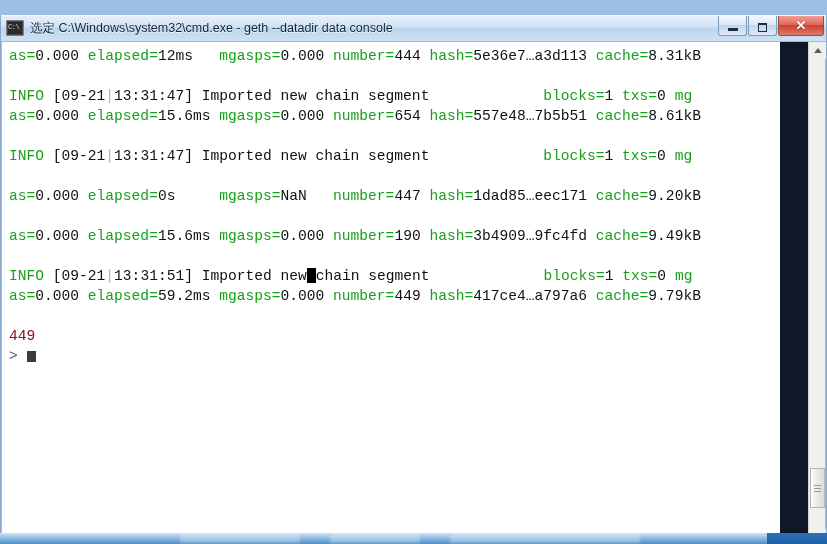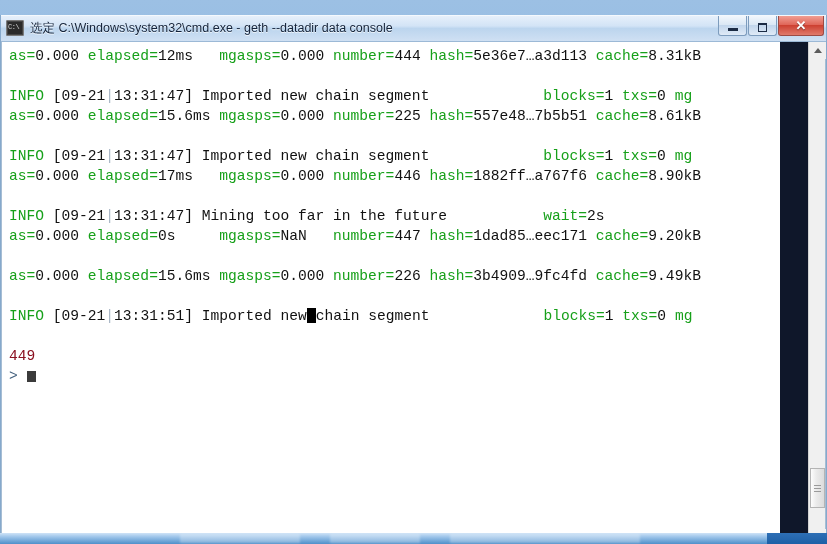--- a/index.html
+++ b/index.html
@@ -306,31 +306,30 @@
           <span class="glyph">✕</span>
         </div>
       </div>
     </div>
 
     <div class="console-wrap">
       <div class="console" id="console">
           <div class="line"><span class="k">as=</span><span class="v">0.000 </span><span class="k">elapsed=</span><span class="v">12ms   </span><span class="k">mgasps=</span><span class="v">0.000 </span><span class="k">number=</span><span class="v">444 </span><span class="k">hash=</span><span class="v">5e36e7…a3d113 </span><span class="k">cache=</span><span class="v">8.31kB</span></div>
           <div class="line blank"> </div>
           <div class="line"><span class="k">INFO </span><span class="v">[09-21</span><span class="sep">|</span><span class="v">13:31:47] </span><span class="v">Imported new chain segment</span><span class="v">             </span><span class="k">blocks=</span><span class="v">1 </span><span class="k">txs=</span><span class="v">0 </span><span class="k">mg</span></div>
-          <div class="line"><span class="k">as=</span><span class="v">0.000 </span><span class="k">elapsed=</span><span class="v">15.6ms </span><span class="k">mgasps=</span><span class="v">0.000 </span><span class="k">number=</span><span class="v">225 </span><span class="k">hash=</span><span class="v">557e48…7b5b51 </span><span class="k">cache=</span><span class="v">8.61kB</span></div>
+          <div class="line"><span class="k">as=</span><span class="v">0.000 </span><span class="k">elapsed=</span><span class="v">15.6ms </span><span class="k">mgasps=</span><span class="v">0.000 </span><span class="k">number=</span><span class="v">654 </span><span class="k">hash=</span><span class="v">557e48…7b5b51 </span><span class="k">cache=</span><span class="v">8.61kB</span></div>
           <div class="line blank"> </div>
           <div class="line"><span class="k">INFO </span><span class="v">[09-21</span><span class="sep">|</span><span class="v">13:31:47] </span><span class="v">Imported new chain segment</span><span class="v">             </span><span class="k">blocks=</span><span class="v">1 </span><span class="k">txs=</span><span class="v">0 </span><span class="k">mg</span></div>
-          <div class="line"><span class="k">as=</span><span class="v">0.000 </span><span class="k">elapsed=</span><span class="v">17ms   </span><span class="k">mgasps=</span><span class="v">0.000 </span><span class="k">number=</span><span class="v">446 </span><span class="k">hash=</span><span class="v">1882ff…a767f6 </span><span class="k">cache=</span><span class="v">8.90kB</span></div>
-          <div class="line blank"> </div>
-          <div class="line"><span class="k">INFO </span><span class="v">[09-21</span><span class="sep">|</span><span class="v">13:31:47] </span><span class="v">Mining too far in the future</span><span class="v">           </span><span class="k">wait=</span><span class="v">2s</span></div>
+          <div class="line blank"> </div>
           <div class="line"><span class="k">as=</span><span class="v">0.000 </span><span class="k">elapsed=</span><span class="v">0s     </span><span class="k">mgasps=</span><span class="v">NaN   </span><span class="k">number=</span><span class="v">447 </span><span class="k">hash=</span><span class="v">1dad85…eec171 </span><span class="k">cache=</span><span class="v">9.20kB</span></div>
           <div class="line blank"> </div>
-          <div class="line"><span class="k">as=</span><span class="v">0.000 </span><span class="k">elapsed=</span><span class="v">15.6ms </span><span class="k">mgasps=</span><span class="v">0.000 </span><span class="k">number=</span><span class="v">226 </span><span class="k">hash=</span><span class="v">3b4909…9fc4fd </span><span class="k">cache=</span><span class="v">9.49kB</span></div>
+          <div class="line"><span class="k">as=</span><span class="v">0.000 </span><span class="k">elapsed=</span><span class="v">15.6ms </span><span class="k">mgasps=</span><span class="v">0.000 </span><span class="k">number=</span><span class="v">190 </span><span class="k">hash=</span><span class="v">3b4909…9fc4fd </span><span class="k">cache=</span><span class="v">9.49kB</span></div>
           <div class="line blank"> </div>
           <div class="line"><span class="k">INFO </span><span class="v">[09-21</span><span class="sep">|</span><span class="v">13:31:51] </span><span class="v">Imported new</span><span class="cursor-block"></span><span class="v">chain segment</span><span class="v">             </span><span class="k">blocks=</span><span class="v">1 </span><span class="k">txs=</span><span class="v">0 </span><span class="k">mg</span></div>
+          <div class="line"><span class="k">as=</span><span class="v">0.000 </span><span class="k">elapsed=</span><span class="v">59.2ms </span><span class="k">mgasps=</span><span class="v">0.000 </span><span class="k">number=</span><span class="v">449 </span><span class="k">hash=</span><span class="v">417ce4…a797a6 </span><span class="k">cache=</span><span class="v">9.79kB</span></div>
           <div class="line blank"> </div>
           <div class="line"><span class="red">449</span></div>
           <div class="line"><span class="prompt">&gt;</span><span class="cursor-caret"></span></div>
         </div>
 
       <div class="scrollbar">
         <div class="sb-arrow up">
           <span class="tri up"></span>
         </div>
         <div class="sb-thumb">

